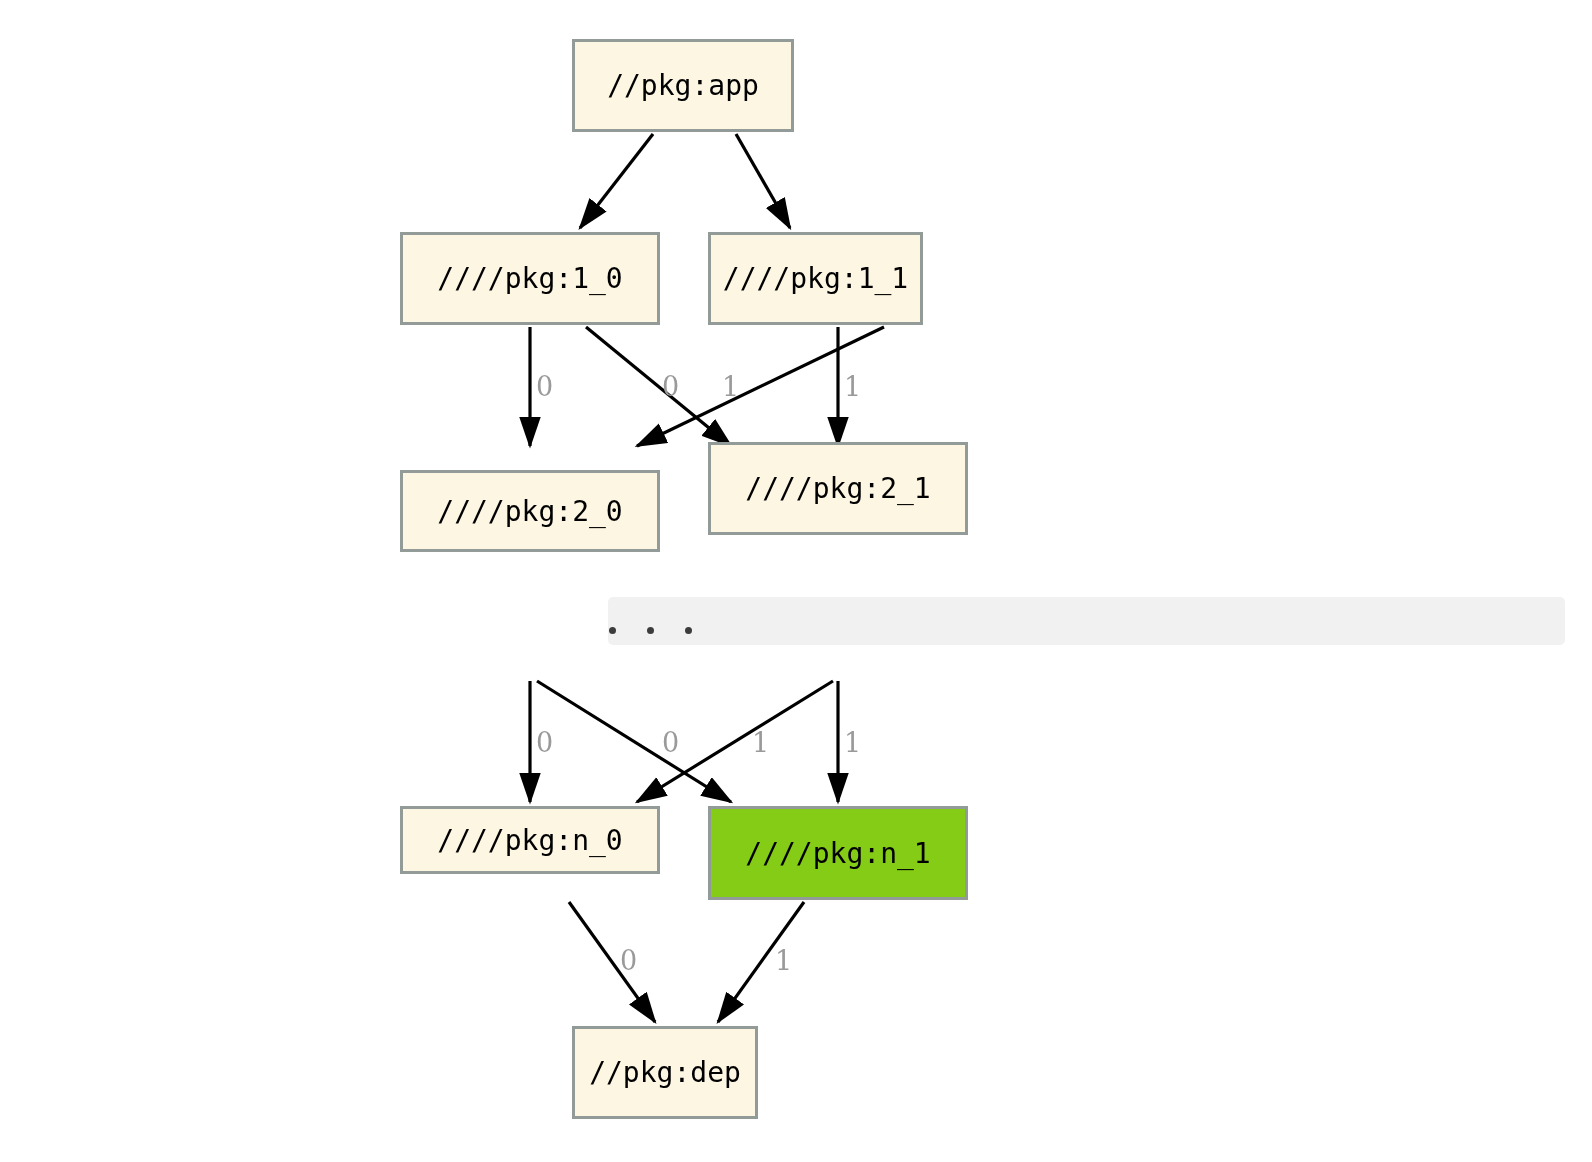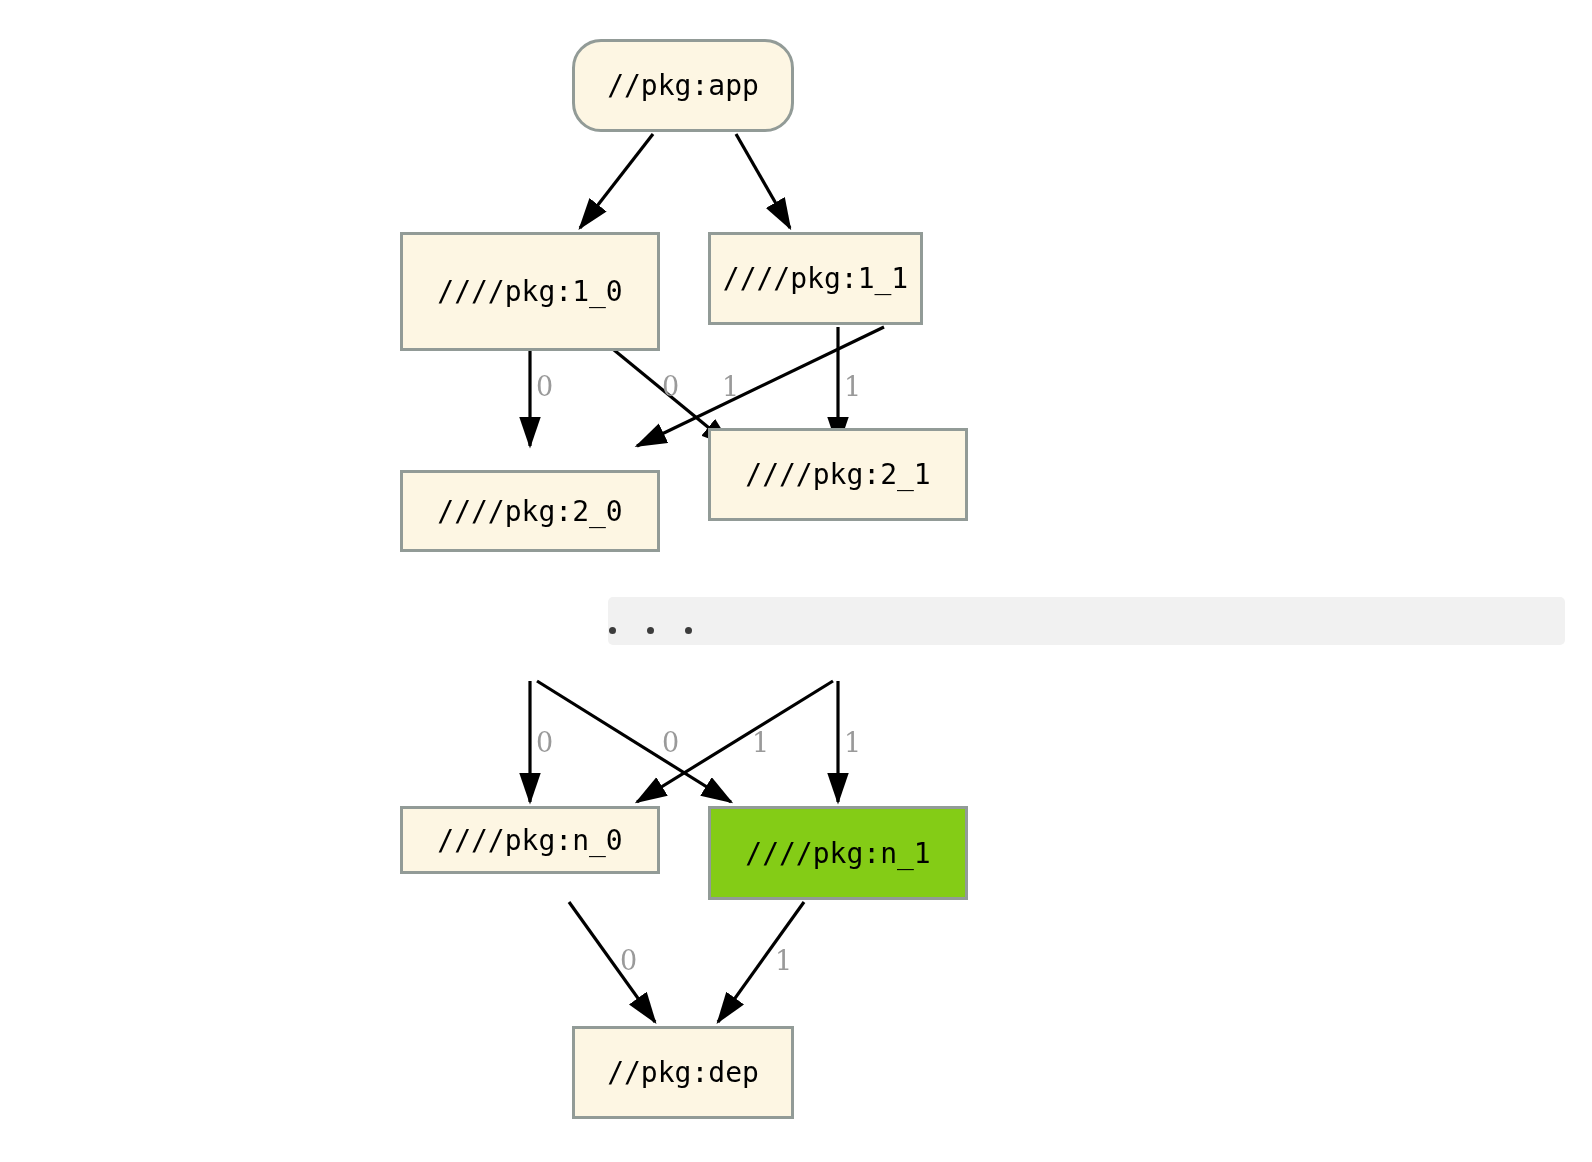--- a/index.html
+++ b/index.html
@@ -92,42 +92,42 @@
         <line x1="530" y1="681" x2="530" y2="802" stroke="#000000" stroke-width="3.2" marker-end="url(#arrowhead)"></line>
         <line x1="537" y1="681" x2="731" y2="802" stroke="#000000" stroke-width="3.2" marker-end="url(#arrowhead)"></line>
         <line x1="833" y1="681" x2="637" y2="802" stroke="#000000" stroke-width="3.2" marker-end="url(#arrowhead)"></line>
         <line x1="838" y1="681" x2="838" y2="802" stroke="#000000" stroke-width="3.2" marker-end="url(#arrowhead)"></line>
         <line x1="569" y1="902" x2="655" y2="1022" stroke="#000000" stroke-width="3.2" marker-end="url(#arrowhead)"></line>
         <line x1="804" y1="902" x2="718" y2="1022" stroke="#000000" stroke-width="3.2" marker-end="url(#arrowhead)"></line>
       </g>
   </svg>
 
   <div id="nodes-layer">
-      <div class="node" style="left: 572px; top: 39px; width: 222px; height: 93px; background: rgb(253, 246, 227); border-color: rgb(146, 155, 151); color: rgb(0, 0, 0); border-radius: 29px;">
+      <div class="node" style="left: 572px; top: 39px; width: 222px; height: 93px; background: rgb(253, 246, 227); border-color: rgb(146, 155, 151); color: rgb(0, 0, 0);">
         <span>//pkg:app</span>
       </div>
-      <div class="node" style="left: 400px; top: 232px; width: 260px; height: 119px; background: rgb(253, 246, 227); border-color: rgb(146, 155, 151); color: rgb(0, 0, 0); text-align: center;">
+      <div class="node" style="left: 400px; top: 232px; width: 260px; height: 93px; background: rgb(253, 246, 227); border-color: rgb(146, 155, 151); color: rgb(0, 0, 0); text-align: center;">
         <span>////pkg:1_0</span>
       </div>
       <div class="node" style="left: 708px; top: 232px; width: 215px; height: 93px; background: rgb(253, 246, 227); border-color: rgb(146, 155, 151); color: rgb(0, 0, 0);">
         <span>////pkg:1_1</span>
       </div>
       <div class="node" style="left: 400px; top: 470px; width: 260px; height: 82px; background: rgb(253, 246, 227); border-color: rgb(146, 155, 151); color: rgb(0, 0, 0);">
         <span>////pkg:2_0</span>
       </div>
-      <div class="node" style="left: 708px; top: 428px; width: 260px; height: 93px; background: rgb(253, 246, 227); border-color: rgb(146, 155, 151); color: rgb(0, 0, 0);">
+      <div class="node" style="left: 708px; top: 442px; width: 260px; height: 93px; background: rgb(253, 246, 227); border-color: rgb(146, 155, 151); color: rgb(0, 0, 0);">
         <span>////pkg:2_1</span>
       </div>
       <div class="node" style="left: 400px; top: 806px; width: 260px; height: 68px; background: rgb(253, 246, 227); border-color: rgb(146, 155, 151); color: rgb(0, 0, 0);">
         <span>////pkg:n_0</span>
       </div>
       <div class="node" style="left: 708px; top: 806px; width: 260px; height: 94px; background: #84cc16; border-color: rgb(146, 155, 151); color: rgb(0, 0, 0);">
         <span>////pkg:n_1</span>
       </div>
-      <div class="node" style="left: 572px; top: 1026px; width: 222px; height: 93px; background: rgb(253, 246, 227); border-color: rgb(146, 155, 151); color: rgb(0, 0, 0);">
+      <div class="node" style="left: 572px; top: 1026px; width: 186px; height: 93px; background: rgb(253, 246, 227); border-color: rgb(146, 155, 151); color: rgb(0, 0, 0);">
         <span>//pkg:dep</span>
       </div>
     </div>
   <div id="labels-layer">
       <div class="edge-label" style="left: 536px; top: 373px; color: rgb(154, 154, 154);">0</div>
       <div class="edge-label" style="left: 662px; top: 373px; color: rgb(154, 154, 154);">0</div>
       <div class="edge-label" style="left: 722px; top: 373px; color: rgb(154, 154, 154);">1</div>
       <div class="edge-label" style="left: 844px; top: 373px; color: rgb(154, 154, 154);">1</div>
       <div class="edge-label" style="left: 536px; top: 729px; color: rgb(154, 154, 154);">0</div>
       <div class="edge-label" style="left: 662px; top: 729px; color: rgb(154, 154, 154);">0</div>

